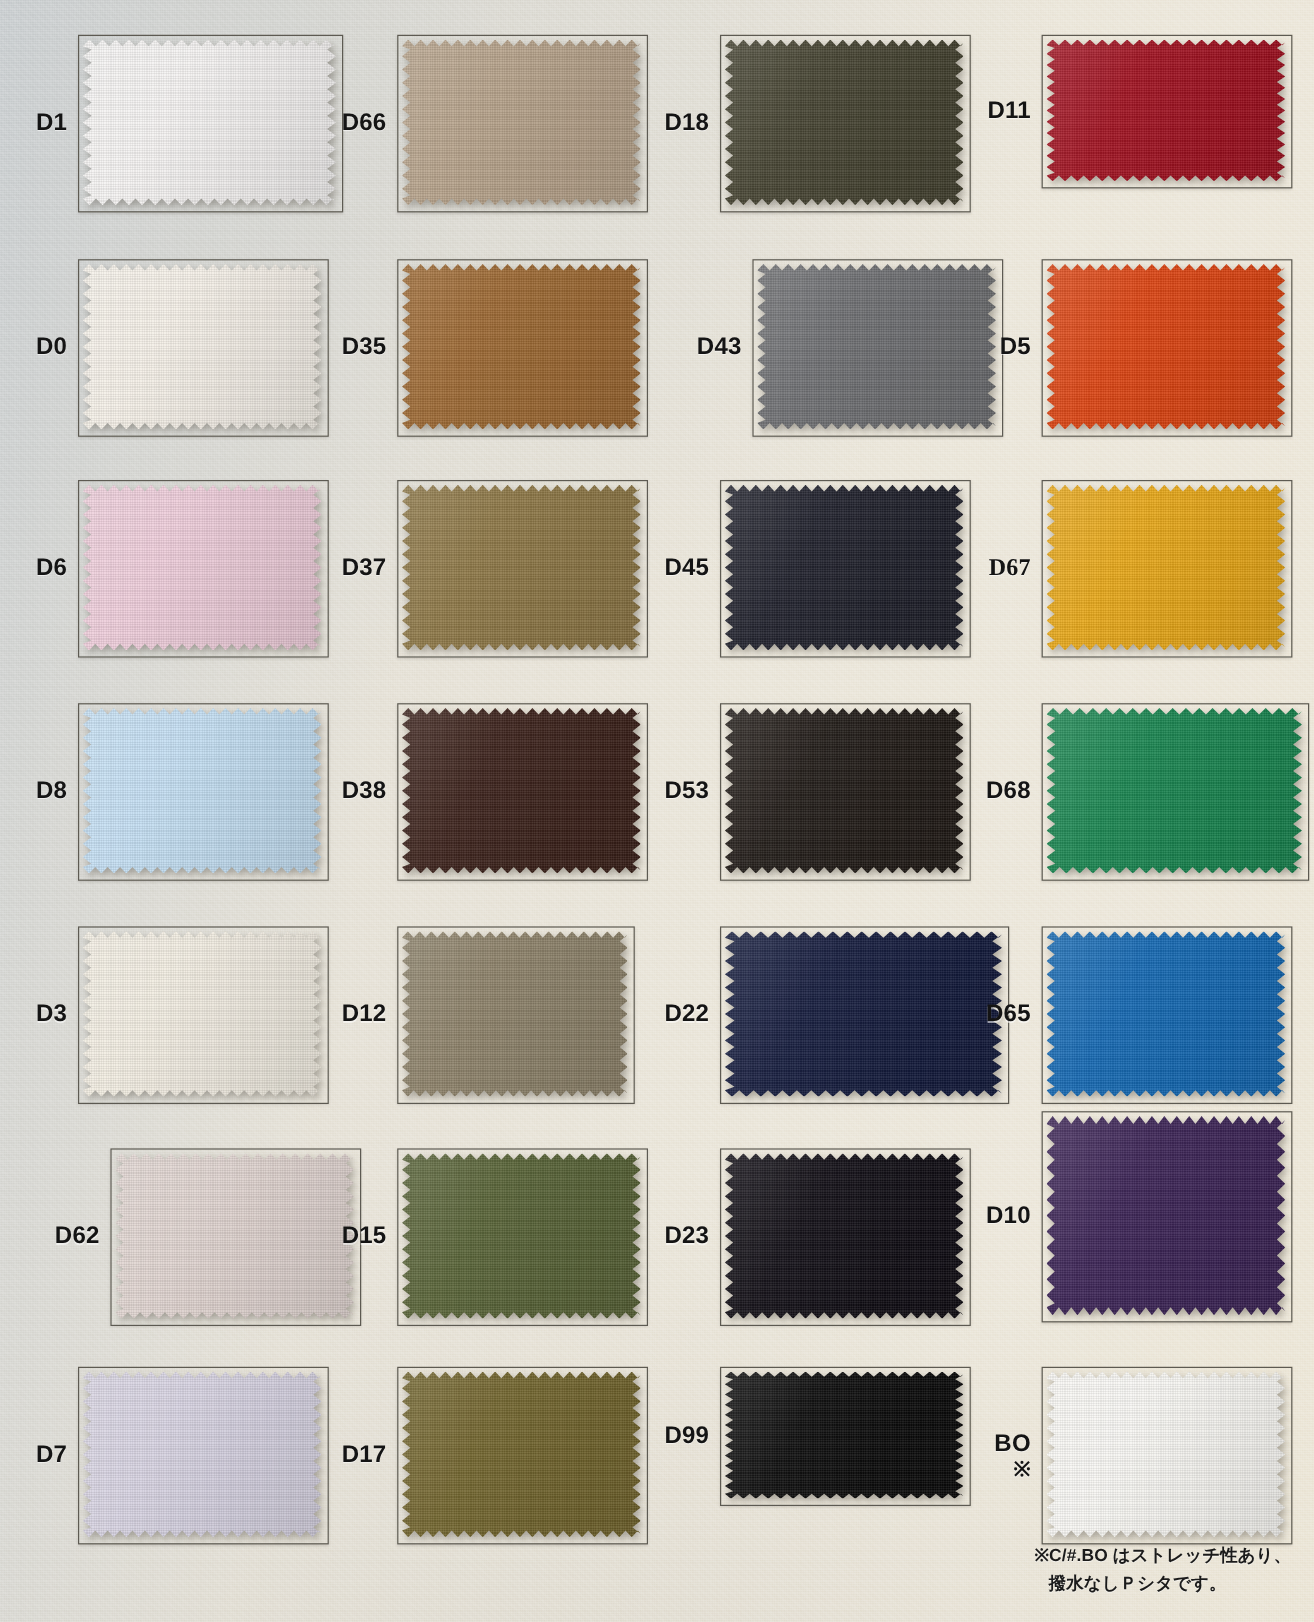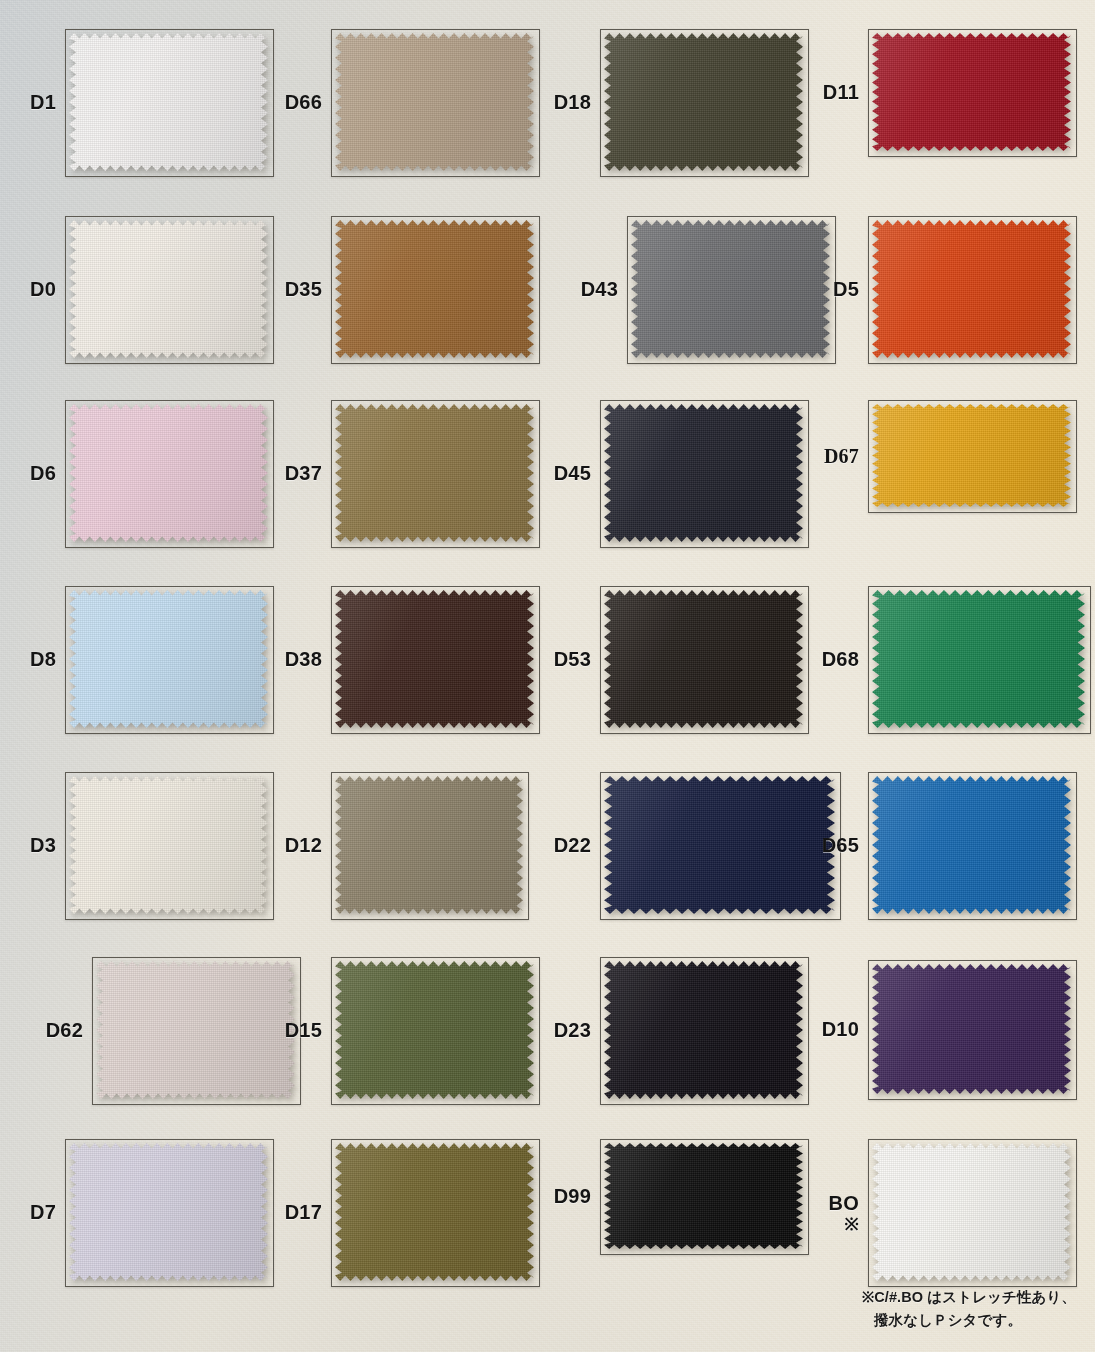--- a/index.html
+++ b/index.html
@@ -181,21 +181,21 @@
   #footnote .l2 { padding-left: 12px; display: block; }
 </style>
 </head>
 <body>
 
 <div id="card" style="background-color: rgb(232, 227, 215);">
 
   <div id="grain"></div>
 
   <div id="grid">
-      <div class="cell" style="left: 65px; top: 29px; width: 209px; height: 148px;">
+      <div class="cell" style="left: 65px; top: 29px; width: 209px; height: 148px; padding-left: 12px;">
         <div class="cell-label">D1</div>
         <div class="swatch-box" style="border-color: rgb(93, 90, 82);"></div>
         <div class="swatch-chip">
           <div class="fabric" style="background-color: rgb(243, 241, 240);"></div>
         </div>
       </div>
       <div class="cell" style="left: 331px; top: 29px; width: 209px; height: 148px;">
         <div class="cell-label">D66</div>
         <div class="swatch-box" style="border-color: rgb(93, 90, 82);"></div>
         <div class="swatch-chip">
@@ -258,21 +258,21 @@
           <div class="fabric" style="background-color: rgb(139, 117, 68);"></div>
         </div>
       </div>
       <div class="cell" style="left: 600px; top: 400px; width: 209px; height: 148px;">
         <div class="cell-label">D45</div>
         <div class="swatch-box" style="border-color: rgb(93, 90, 82);"></div>
         <div class="swatch-chip">
           <div class="fabric" style="background-color: rgb(30, 31, 42);"></div>
         </div>
       </div>
-      <div class="cell" style="left: 868px; top: 400px; width: 209px; height: 113px; font-family: Liberation Serif, serif;">
+      <div class="cell" style="left: 868px; top: 400px; width: 209px; height: 148px; font-family: Liberation Serif, serif;">
         <div class="cell-label">D67</div>
         <div class="swatch-box" style="border-color: rgb(93, 90, 82);"></div>
         <div class="swatch-chip">
           <div class="fabric" style="background-color: rgb(229, 165, 22);"></div>
         </div>
       </div>
       <div class="cell" style="left: 65px; top: 586px; width: 209px; height: 148px;">
         <div class="cell-label">D8</div>
         <div class="swatch-box" style="border-color: rgb(93, 90, 82);"></div>
         <div class="swatch-chip">
@@ -342,21 +342,21 @@
           <div class="fabric" style="background-color: rgb(86, 97, 53);"></div>
         </div>
       </div>
       <div class="cell" style="left: 600px; top: 957px; width: 209px; height: 148px;">
         <div class="cell-label">D23</div>
         <div class="swatch-box" style="border-color: rgb(93, 90, 82);"></div>
         <div class="swatch-chip">
           <div class="fabric" style="background-color: rgb(16, 13, 20);"></div>
         </div>
       </div>
-      <div class="cell" style="left: 868px; top: 960px; width: 209px; height: 140px;">
+      <div class="cell" style="left: 868px; top: 926px; width: 209px; height: 176px;">
         <div class="cell-label">D10</div>
         <div class="swatch-box" style="border-color: rgb(93, 90, 82);"></div>
         <div class="swatch-chip">
           <div class="fabric" style="background-color: rgb(58, 34, 84);"></div>
         </div>
       </div>
       <div class="cell" style="left: 65px; top: 1139px; width: 209px; height: 148px;">
         <div class="cell-label">D7</div>
         <div class="swatch-box" style="border-color: rgb(93, 90, 82);"></div>
         <div class="swatch-chip">

